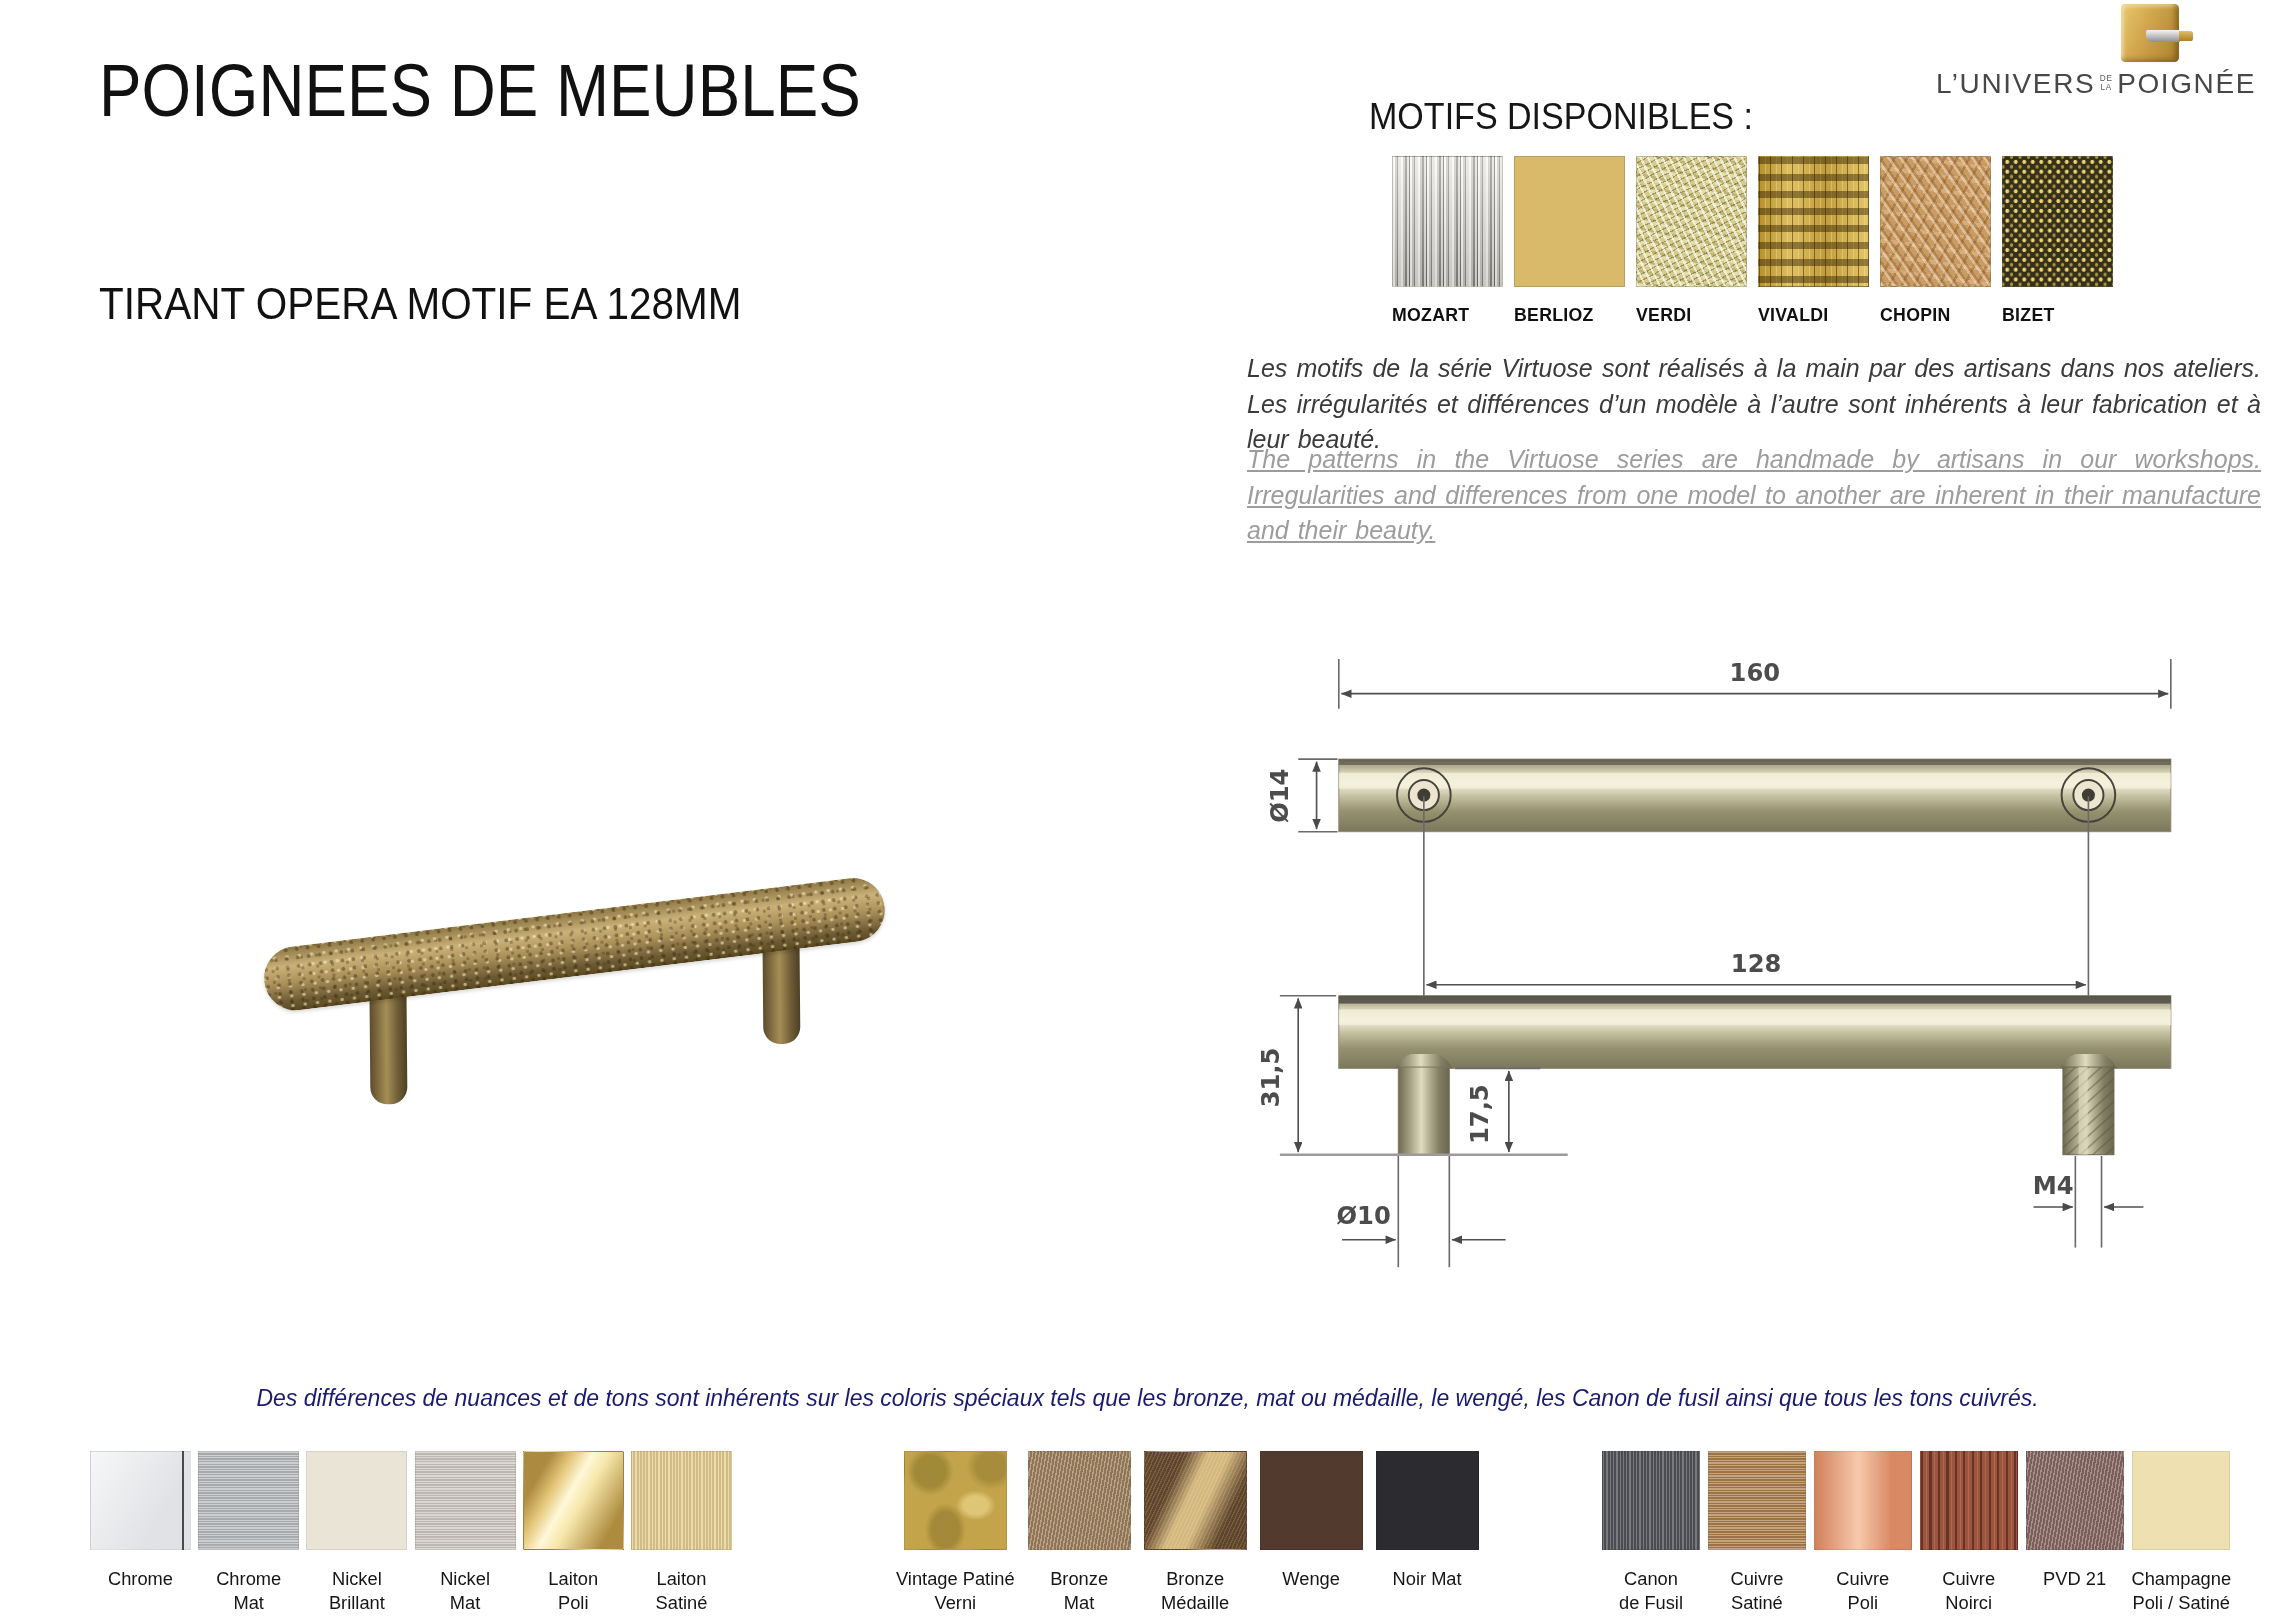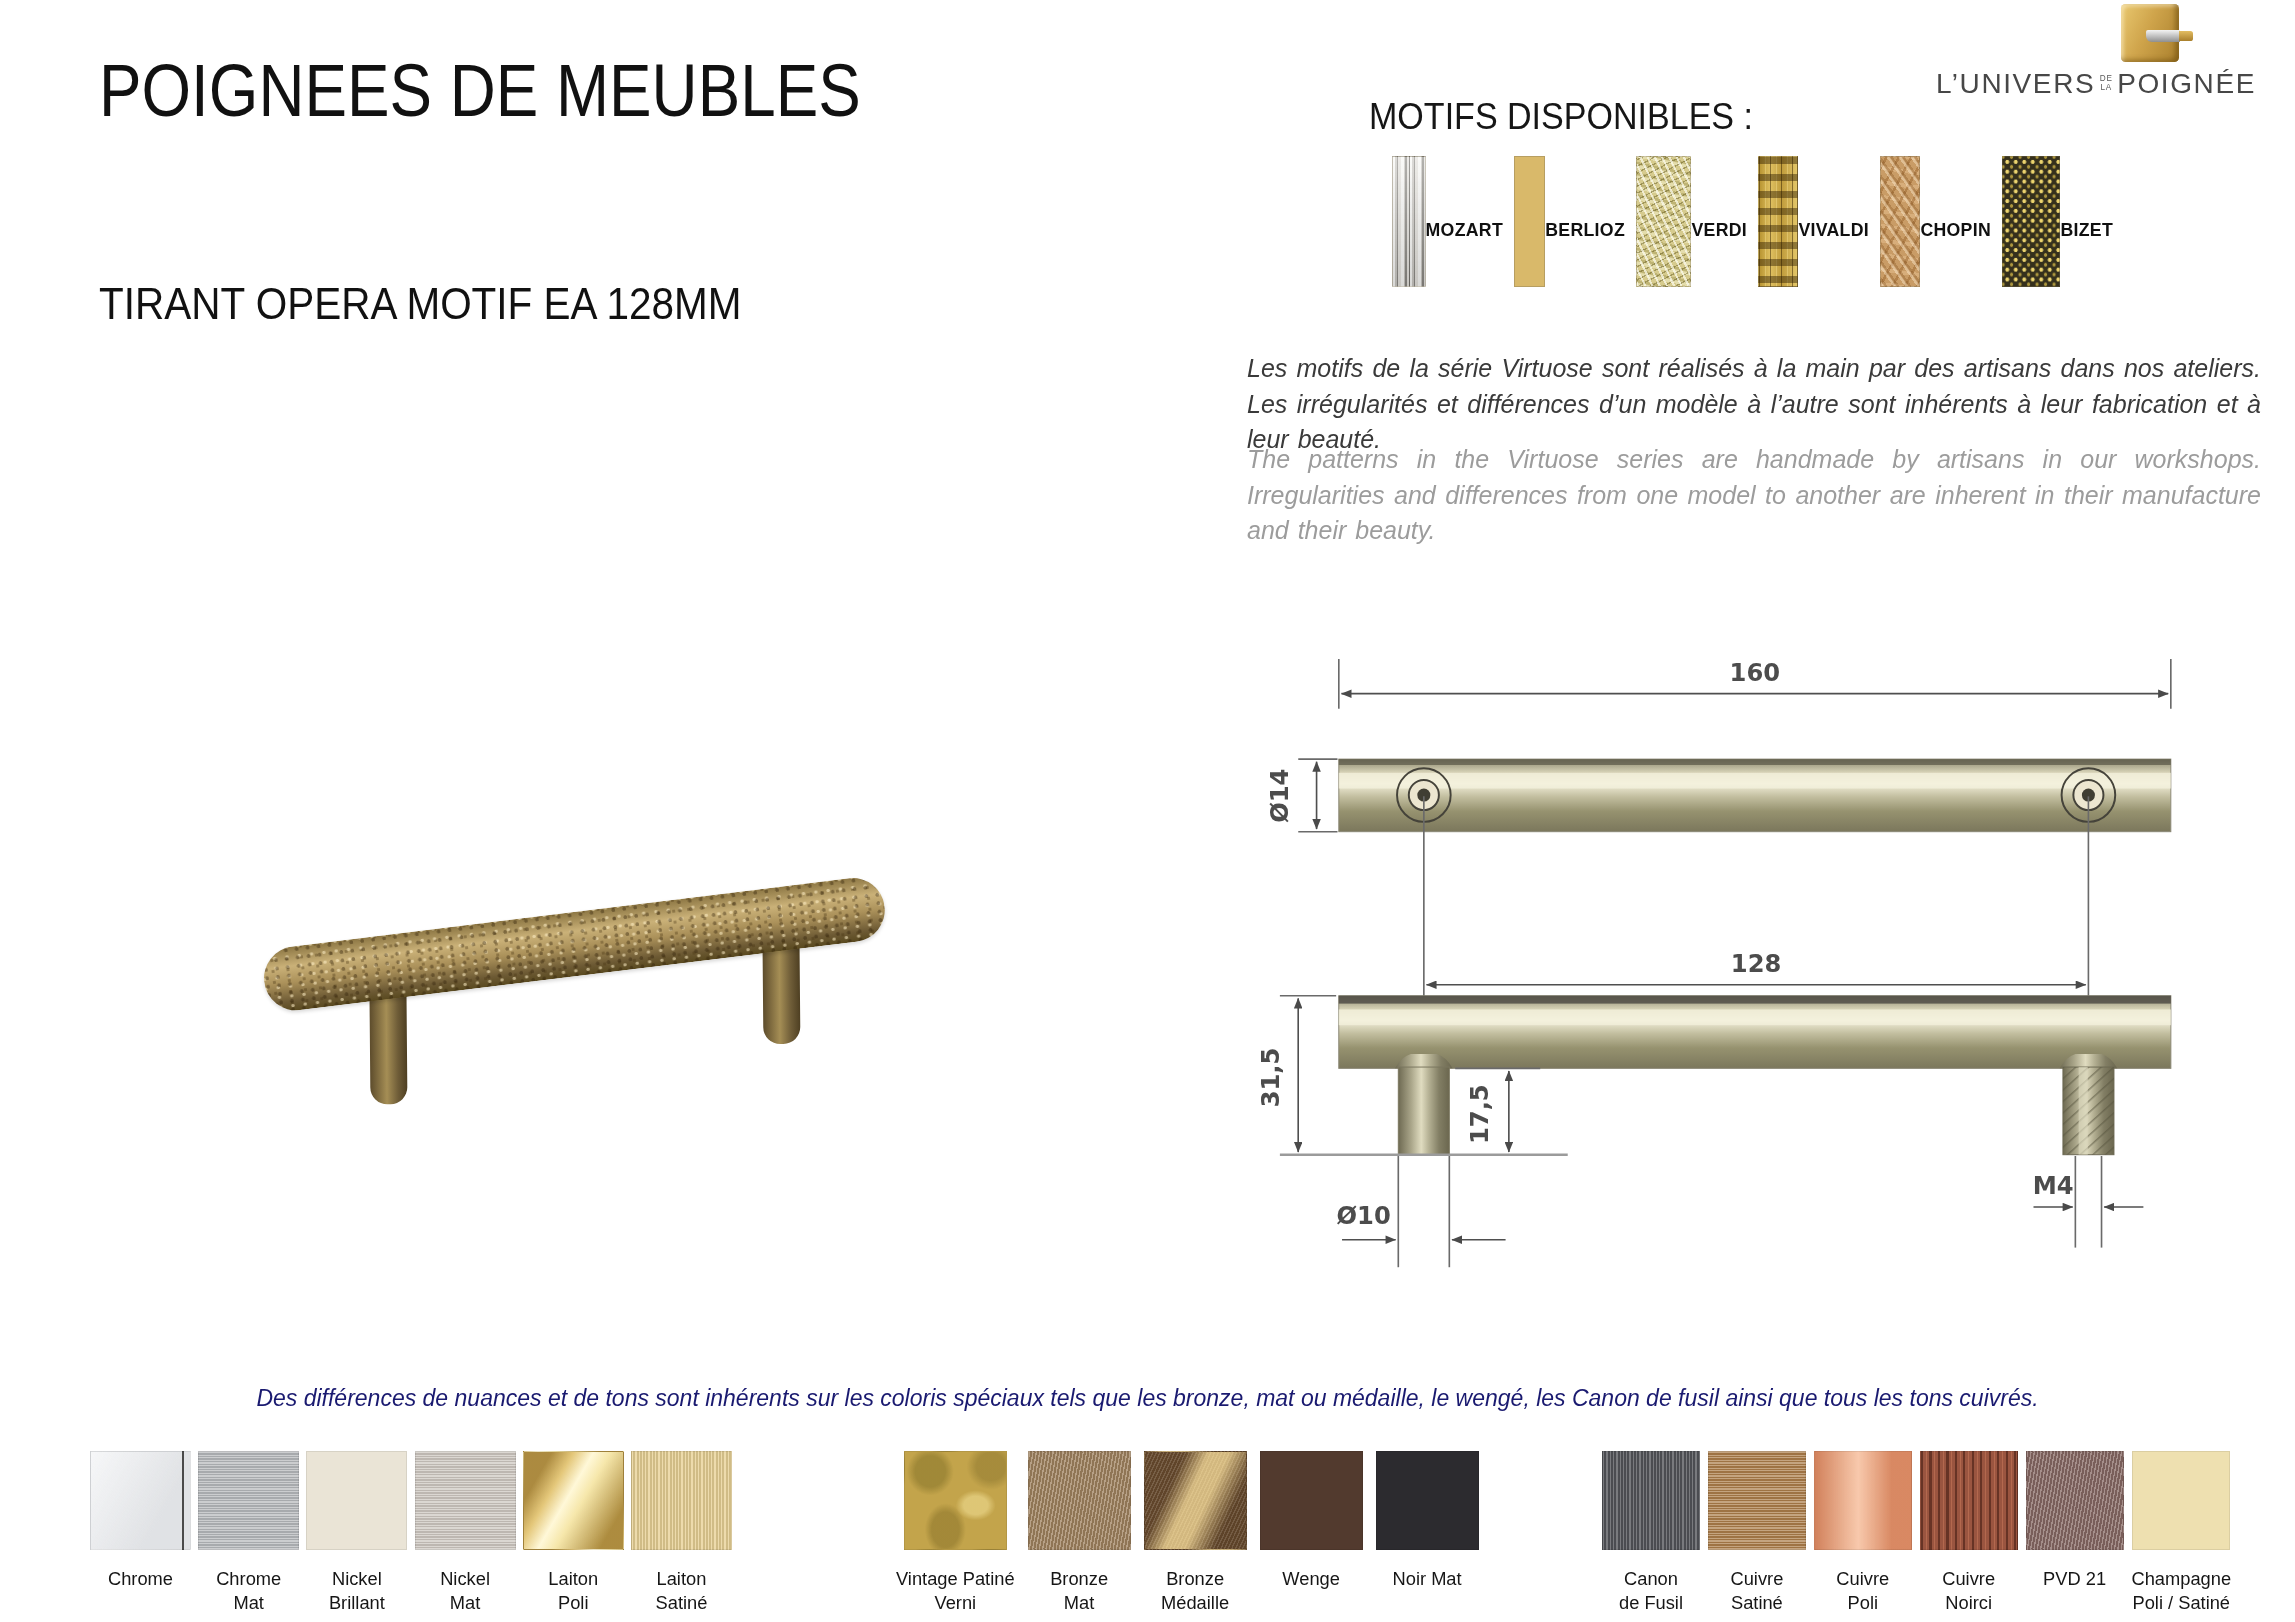--- a/index.html
+++ b/index.html
@@ -25,21 +25,21 @@
   .logo-stem{position:absolute;right:-14.4px;top:27.5px;width:14.4px;height:9.2px;
       background:linear-gradient(180deg,#e3bd62,#a97f2c);border-radius:0 2.6px 2.6px 0;}
   .logo-text{position:absolute;right:0;top:64px;display:flex;align-items:center;gap:4.6px;
       color:#474747;white-space:nowrap;}
   .logo-big{font-size:28px;letter-spacing:1.6px;}
   .logo-small{display:flex;flex-direction:column;align-items:center;font-size:8.2px;line-height:1.05;
       letter-spacing:0.7px;color:#5a5a5a;}
 
   
   .motifs-row{position:absolute;left:1392px;top:156px;display:flex;gap:11px;}
-  .motif-cell{width:111px;display:flex;flex-direction:row;align-items:center;}
+  .motif-cell{width:111px;display:flex;flex-direction:column;align-items:flex-start;}
   .motif-swatch{width:111px;height:131px;border:0.7px solid rgba(120,110,80,.35);box-sizing:border-box;}
   .motif-label{margin-top:18.3px;font-size:17.7px;font-weight:700;letter-spacing:0.3px;color:#101010;}
 
   
   .tex-mozart{background-image:
      linear-gradient(180deg,rgba(255,255,255,.35),rgba(0,0,0,.12)),
      repeating-linear-gradient(90deg,#f7f7f5 0 2px,#c9c7c2 2px 3.9px,#8a8883 3.9px 5.2px,#e3e1dc 5.2px 7.9px,#6f6d68 7.9px 8.5px);}
   .tex-berlioz{background-image:
      repeating-linear-gradient(45deg,rgba(255,252,230,.55) 0 1.3px,rgba(0,0,0,0) 1.3px 4.6px),
      repeating-linear-gradient(-45deg,rgba(130,95,25,.40) 0 1.3px,rgba(0,0,0,0) 1.3px 5.2px),
@@ -63,21 +63,21 @@
      background-size:8.5px 9.8px,8.5px 9.8px;background-position:0 0,4.3px 4.9px;}
   .tex-bach{background-image:
      repeating-linear-gradient(88deg,rgba(58,45,38,.50) 0 1.3px,rgba(0,0,0,0) 1.3px 4.6px,rgba(255,250,240,.30) 4.6px 5.9px,rgba(0,0,0,0) 5.9px 9.2px),
      repeating-linear-gradient(92deg,rgba(70,55,45,.35) 0 0.7px,rgba(0,0,0,0) 0.7px 3.3px),
      linear-gradient(180deg,rgba(255,255,255,.15),rgba(0,0,0,.12));}
 
   
   .para{position:absolute;left:1247px;width:1014px;font-size:25px;font-style:italic;
         text-align:justify;line-height:1.42;word-spacing:2px;}
   .para-fr{top:351px;color:#3a3a3a;}
-  .para-en{top:442px;color:#9c9c9c;}
+  .para-en{top:442px;color:#9c9c9c;text-decoration:underline;}
 
   
   .tech-svg{position:absolute;}
   .dimtext{font-family:"DejaVu Sans", sans-serif;font-size:37px;font-weight:700;fill:#4c4c4c;}
 
   
   .photo{position:absolute;left:255px;top:838px;width:661px;height:262px;}
   .h-rot{position:absolute;inset:0;transform:rotate(-7deg);}
   .h-bar{position:absolute;left:9.8px;top:73px;width:625px;height:64px;border-radius:32px;z-index:2;
      background:

